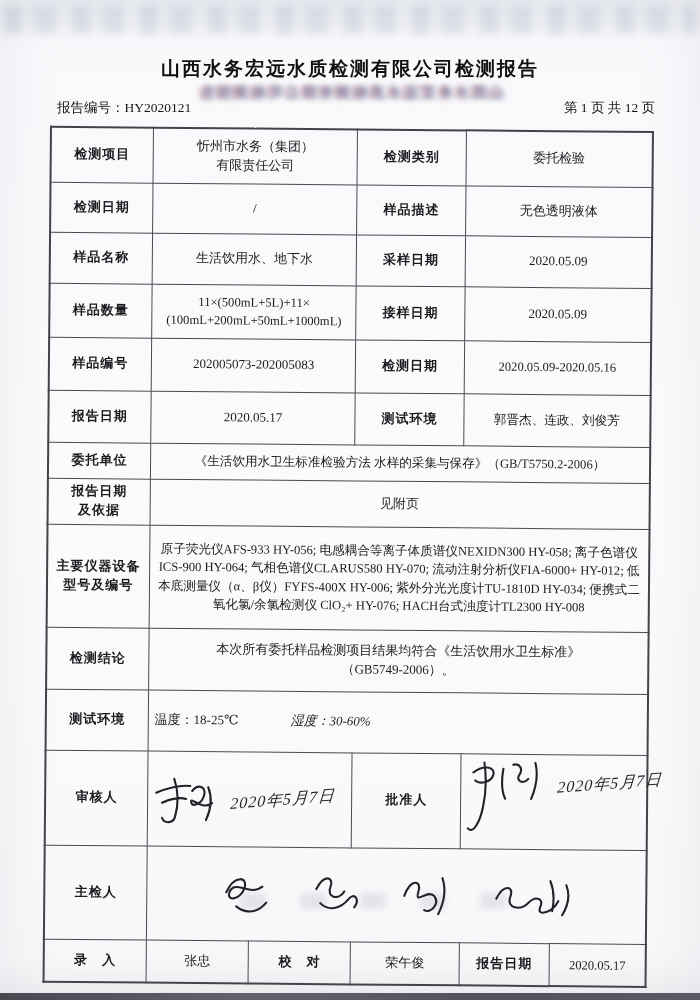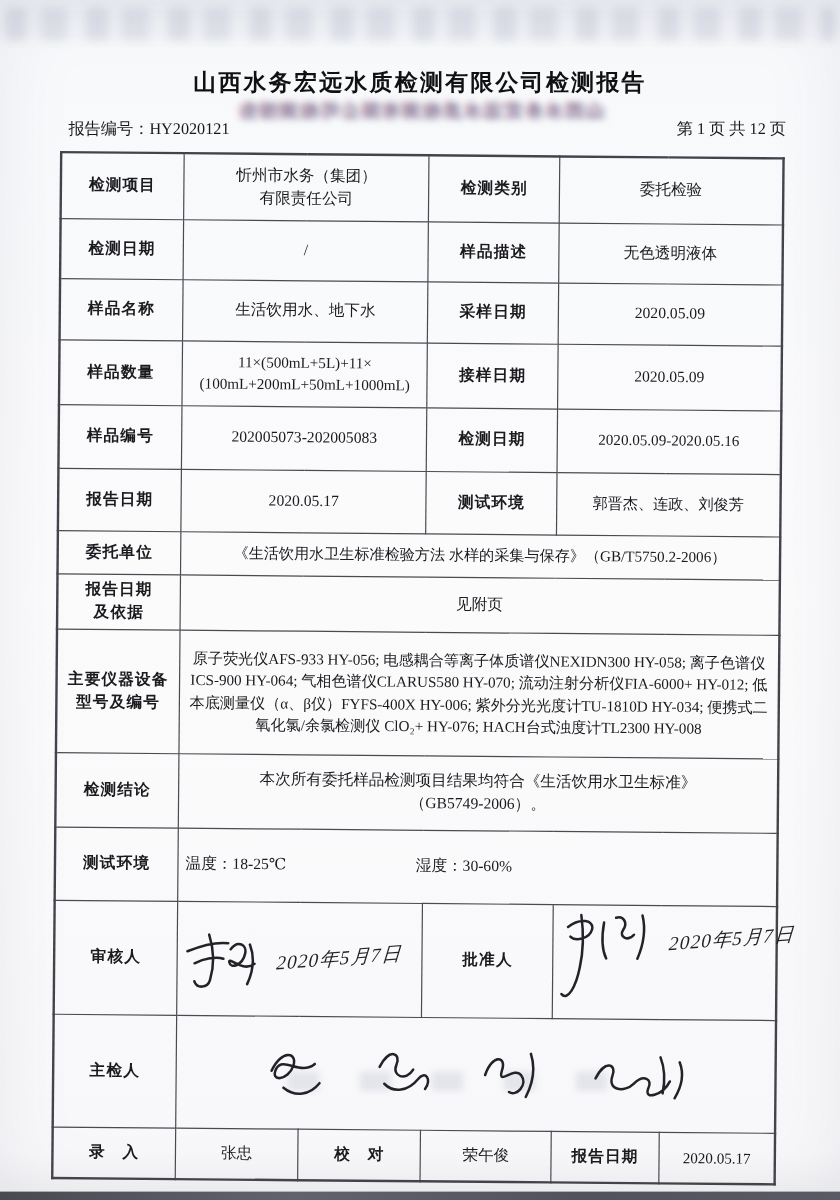--- a/index.html
+++ b/index.html
@@ -64,21 +64,21 @@
   td.left { text-align:left; padding-left:9px; }
   td.instr { text-align:left; padding:4px 8px 4px 9px; white-space:pre-wrap; font-size:12.6px; line-height:1.58; }
   td.small { font-size:12.6px; }
 
   tr.h55 td{height:55px} tr.h50 td{height:50px} tr.h51 td{height:51px}
   tr.h54 td{height:54px} tr.h53 td{height:53px} tr.h52 td{height:52px}
   tr.h36 td{height:36px} tr.h46 td{height:46px} tr.h103 td{height:103px}
   tr.h62 td{height:62px} tr.h42 td{height:42px} tr.h60 td{height:60px}
 
   .env-cell { display:flex; align-items:center; text-align:left; }
-  .env-cell .hum { margin-left:108px; }
+  .env-cell .hum { margin-left:52px;font-style:italic; }
 
   .sig-cell { position:relative; overflow:visible; }
   .sig-wrap { position:relative; display:flex; align-items:center; justify-content:flex-start; height:100%; }
   .hand-date {
     font-size:16px; color:#1f1f24; white-space:nowrap;
     transform:rotate(-5deg) skewX(-8deg); display:inline-block; margin-left:4px;
     font-style:italic; letter-spacing:1px;
   }
   svg.sig { overflow:visible; flex:none; }
   svg.sig path { fill:none; stroke:#222228; stroke-width:2.1; stroke-linecap:round; stroke-linejoin:round; }

